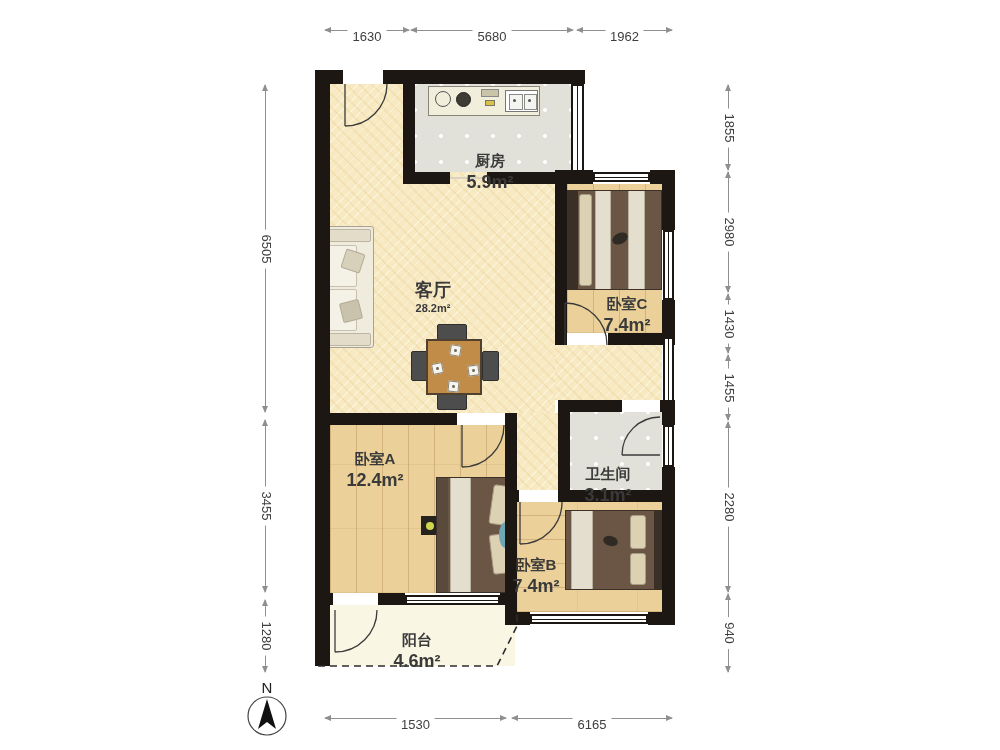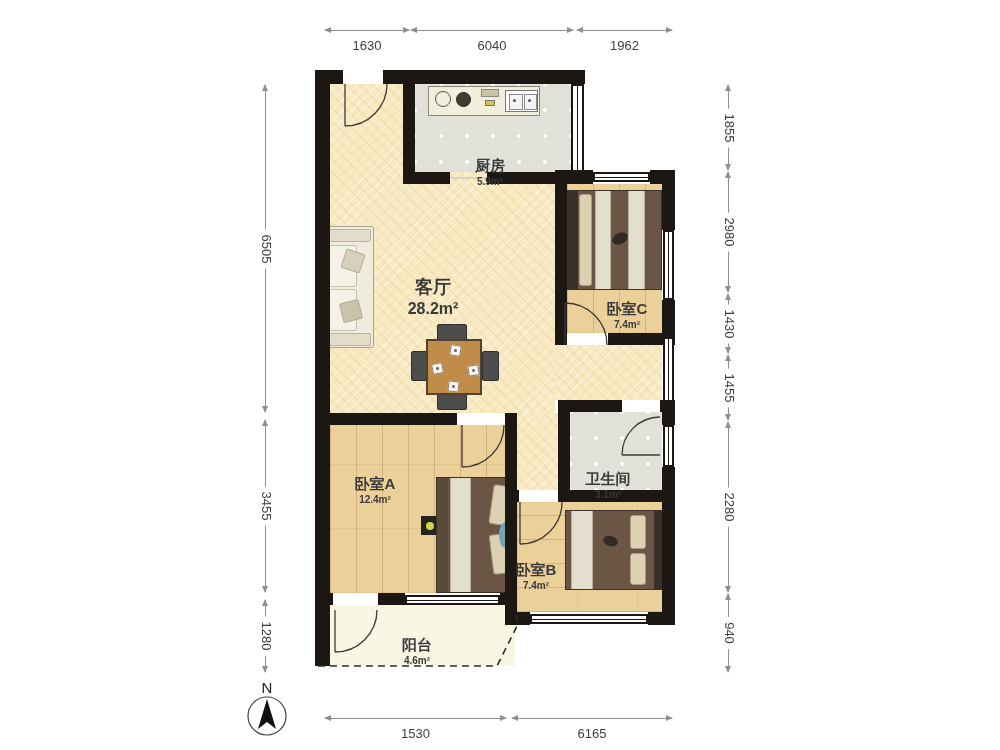--- a/index.html
+++ b/index.html
@@ -22,35 +22,35 @@
   .floor-balcony{background:#faf6e4;}
   
   .wall{background:#1c1712;}
   .win{background:#fff;border:2px solid #1c1712;box-sizing:border-box;}
   .win-h:after{content:"";position:absolute;left:0;right:0;top:50%;margin-top:-0.5px;border-top:1px solid #1c1712;}
   .win-v:after{content:"";position:absolute;top:0;bottom:0;left:50%;margin-left:-0.5px;border-left:1px solid #1c1712;}
   .threshold{background:#d8d2c0;}
   
   .room-label{position:absolute;transform:translate(-50%,-50%);text-align:center;color:#3a3a3a;line-height:1.25;white-space:nowrap;}
   .room-label .rname{font-weight:bold;font-size:15px;margin-top:40px;}
-  .room-label .rarea{font-size:10px;font-weight:600;}
+  .room-label .rarea{font-size:18px;font-weight:600;}
   .room-label.big .rname{font-size:18px;}
-  .room-label.big .rarea{font-size:16px;}
+  .room-label.big .rarea{font-size:11px;}
   
   .dim{position:absolute;}
   .dim-h{height:0;border-top:1px solid #8f8f8f;}
   .dim-h:before,.dim-h:after{content:"";position:absolute;top:-4px;width:0;height:0;border-style:solid;}
   .dim-h:before{left:-1px;border-width:3.5px 7px 3.5px 0;border-color:transparent #8f8f8f transparent transparent;}
   .dim-h:after{right:-1px;border-width:3.5px 0 3.5px 7px;border-color:transparent transparent transparent #8f8f8f;}
   .dim-v{width:0;border-left:1px solid #8f8f8f;}
   .dim-v:before,.dim-v:after{content:"";position:absolute;left:-4px;width:0;height:0;border-style:solid;}
   .dim-v:before{top:-1px;border-width:0 3.5px 7px 3.5px;border-color:transparent transparent #8f8f8f transparent;}
   .dim-v:after{bottom:-1px;border-width:7px 3.5px 0 3.5px;border-color:#8f8f8f transparent transparent transparent;}
   .dim-label{position:absolute;background:#fff;padding:0 5px;font-size:13px;color:#3e3e3e;white-space:nowrap;}
-  .dim-h .dim-label{left:50%;top:14px;transform:translate(-50%,-50%);}
+  .dim-h .dim-label{left:50%;top:5px;transform:translate(-50%,-50%);}
   .dim-v .dim-label{left:0;top:50%;transform:translate(-50%,-50%) rotate(90deg);}
   
   .furn{position:absolute;box-sizing:border-box;}
   .sofa{background:#efebdd;border:1px solid #a9a294;border-radius:3px;}
   .sofa-arm{background:#e2dcc9;border:1px solid #bcb5a2;border-radius:2px;}
   .sofa-cushion{background:#f4f1e6;border:1px solid #c7c0ae;border-radius:2px;}
   .pillow{background:#d7d0ba;border:1px solid #b3ab95;border-radius:2px;}
   .chair{background:#4d4d4d;border:1px solid #2e2e2e;border-radius:2px;}
   .table{background:#c18c47;border:2px solid #4f4030;}
   .plate{position:absolute;width:9px;height:9px;background:#f6f4ec;border:1px solid #8a8274;}
@@ -236,38 +236,38 @@
     <div class="rarea">28.2m²</div>
   </div>
   <div class="room-label" style="left:627px;top:296px;">
     <div class="rname">卧室C</div>
     <div class="rarea">7.4m²</div>
   </div>
   <div class="room-label" style="left:608px;top:466px;">
     <div class="rname">卫生间</div>
     <div class="rarea">3.1m²</div>
   </div>
-  <div class="room-label" style="left:375px;top:471px;">
+  <div class="room-label" style="left:375px;top:451px;">
     <div class="rname">卧室A</div>
     <div class="rarea">12.4m²</div>
   </div>
   <div class="room-label" style="left:536px;top:557px;">
     <div class="rname">卧室B</div>
     <div class="rarea">7.4m²</div>
   </div>
   <div class="room-label" style="left:417px;top:632px;">
     <div class="rname">阳台</div>
     <div class="rarea">4.6m²</div>
   </div>
 
   <div class="dim dim-h" style="left:325px;top:30px;width:84px;">
       <span class="dim-label">1630</span>
     </div>
   <div class="dim dim-h" style="left:411px;top:30px;width:162px;">
-      <span class="dim-label">6040</span>
+      <span class="dim-label">5680</span>
     </div>
   <div class="dim dim-h" style="left:577px;top:30px;width:95px;">
       <span class="dim-label">1962</span>
     </div>
 
   <div class="dim dim-v" style="left:265px;top:85px;height:327px;">
       <span class="dim-label">6505</span>
     </div>
   <div class="dim dim-v" style="left:265px;top:420px;height:172px;">
       <span class="dim-label">3455</span>

